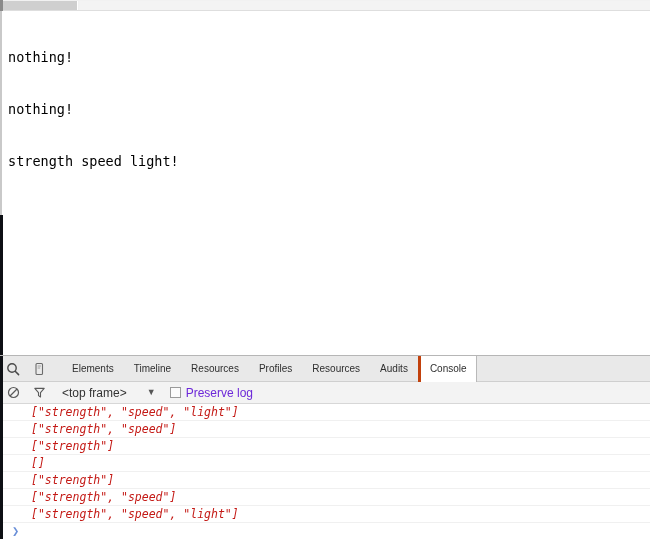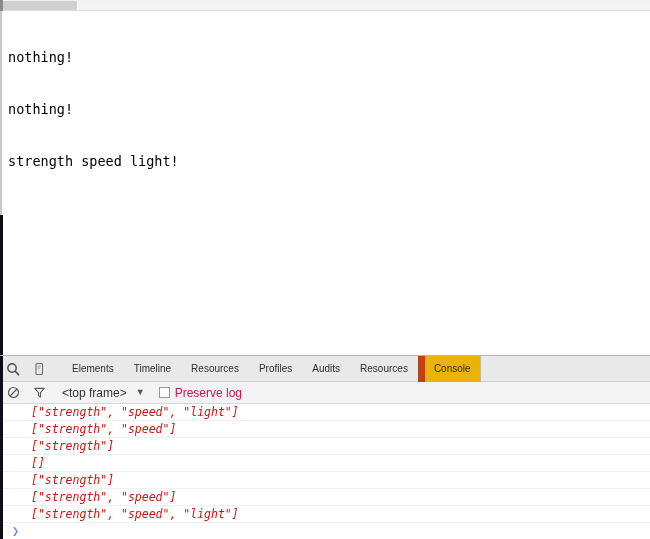--- a/index.html
+++ b/index.html
@@ -144,22 +144,22 @@
     align-items: center;
     padding: 0 9px;
     font-size: 10px;
     color: #2f2f2f;
     height: 26px;
     box-sizing: border-box;
     border-left: 1px solid transparent;
     border-right: 1px solid transparent;
   }
   .tab.active {
-    background: #eab308;
-    border-left: 7px solid #c2410c;
+    background: #ffffff;
+    border-left: 3px solid #c2410c;
     border-right: 1px solid #b9b9b9;
   }
 
   
   .optionsbar {
     position: relative;
     height: 22px;
     background: #f3f3f3;
     border-bottom: 1px solid #d7d7d7;
     display: flex;
@@ -173,33 +173,34 @@
     align-items: center;
     justify-content: center;
     flex: none;
   }
   .frame-select {
     display: flex;
     align-items: center;
     margin-left: 10px;
     font-size: 12px;
     color: #333333;
+    gap: 11px;
   }
   .frame-select .caret {
     margin-left: 9px;
     font-size: 9px;
     color: #555555;
     line-height: 1;
   }
   .preserve {
     display: flex;
     align-items: center;
     margin-left: 14px;
     font-size: 12px;
-    color: #be185d;
+    color: #6d28d9;
   }
   .checkbox {
     width: 11px;
     height: 11px;
     border: 1px solid #9a9a9a;
     background: #fbfbfb;
     margin-right: 5px;
     box-sizing: border-box;
     flex: none;
   }
@@ -297,24 +298,24 @@
         <div class="tab">
           <span>Timeline</span>
         </div>
         <div class="tab">
           <span>Resources</span>
         </div>
         <div class="tab">
           <span>Profiles</span>
         </div>
         <div class="tab">
+          <span>Resources</span>
+        </div>
+        <div class="tab">
           <span>Audits</span>
-        </div>
-        <div class="tab">
-          <span>Resources</span>
         </div>
         <div class="tab active">
           <span>Console</span>
         </div>
       </div>
     </div>
 
     <div class="optionsbar">
 
       <div class="opt-icon">

